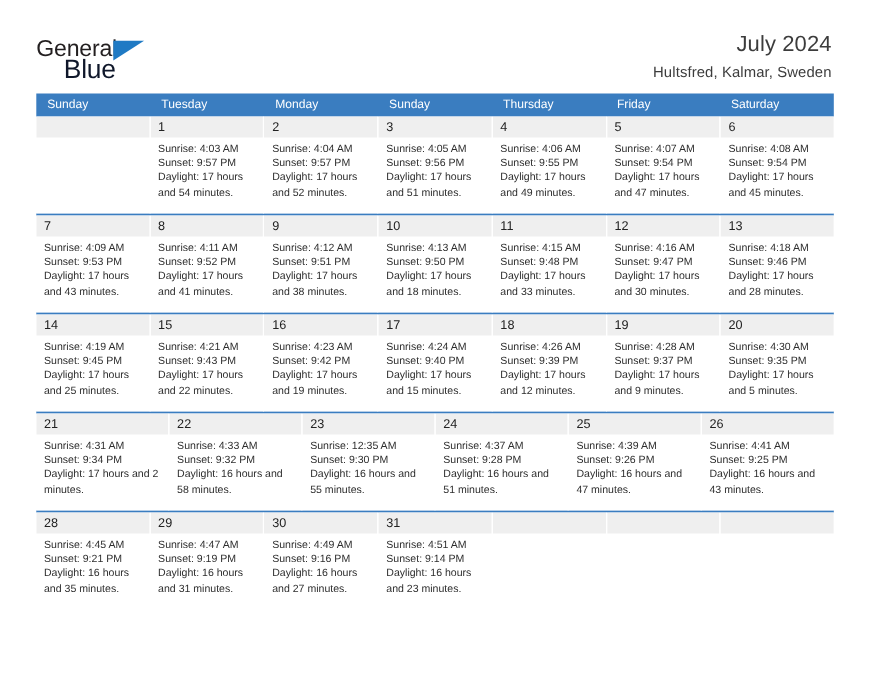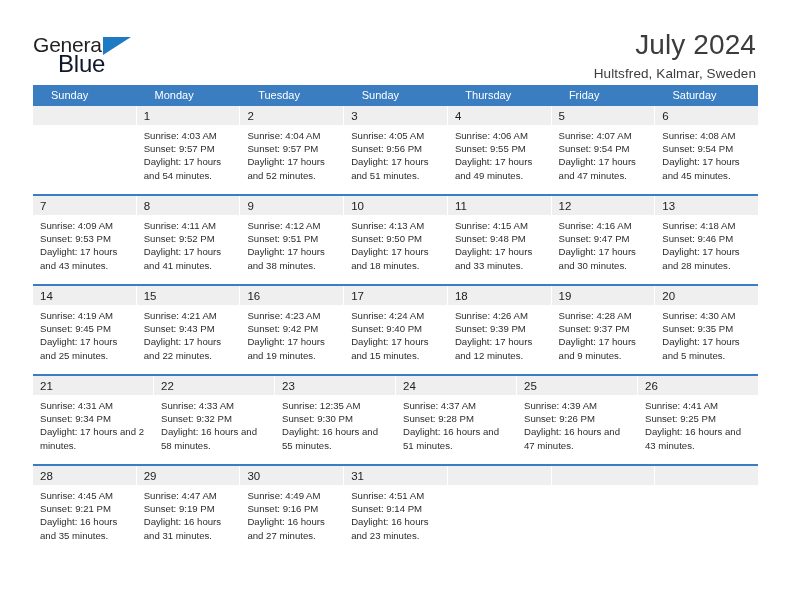--- a/index.html
+++ b/index.html
@@ -61,21 +61,21 @@
     height: 0;
     border-left: 28px solid #1f7ac4;
     border-bottom: 18px solid transparent;
   }
 
   .title-block {
     text-align: right;
     padding-top: 0px;
   }
   .cal-title {
-    font-size: 28px;
+    font-size: 20px;
     color: #3c3c3c;
     font-weight: normal;
     line-height: 1.05;
     letter-spacing: 0.1px;
   }
   .cal-subtitle {
     font-size: 13.5px;
     color: #3c3c3c;
     margin-top: 7px;
     letter-spacing: 0.1px;
@@ -89,21 +89,21 @@
   .dow-row {
     display: flex;
     background: #3a7dc0;
     height: 21px;
   }
   .dow {
     flex: 1 1 0;
     color: #ffffff;
     font-size: 11px;
     line-height: 21px;
-    padding-left: 18px;
+    padding-left: 10px;
     white-space: nowrap;
     overflow: hidden;
   }
 
   .week {
     display: flex;
     border-top: 2px solid #3a7dc0;
   }
   .week:first-of-type { border-top: none; }
 
@@ -150,22 +150,22 @@
     </div>
     <div class="title-block">
       <div class="cal-title">July 2024</div>
       <div class="cal-subtitle">Hultsfred, Kalmar, Sweden</div>
     </div>
   </div>
 
   <div class="calendar">
     <div class="dow-row">
       <div class="dow">Sunday</div>
+      <div class="dow">Tuesday</div>
       <div class="dow">Monday</div>
-      <div class="dow">Tuesday</div>
       <div class="dow">Sunday</div>
       <div class="dow">Thursday</div>
       <div class="dow">Friday</div>
       <div class="dow">Saturday</div>
     </div>
     <div id="weeks-container">
         <div class="week">
           <div class="cell empty">
             <div class="cell-date"></div>
           </div>

